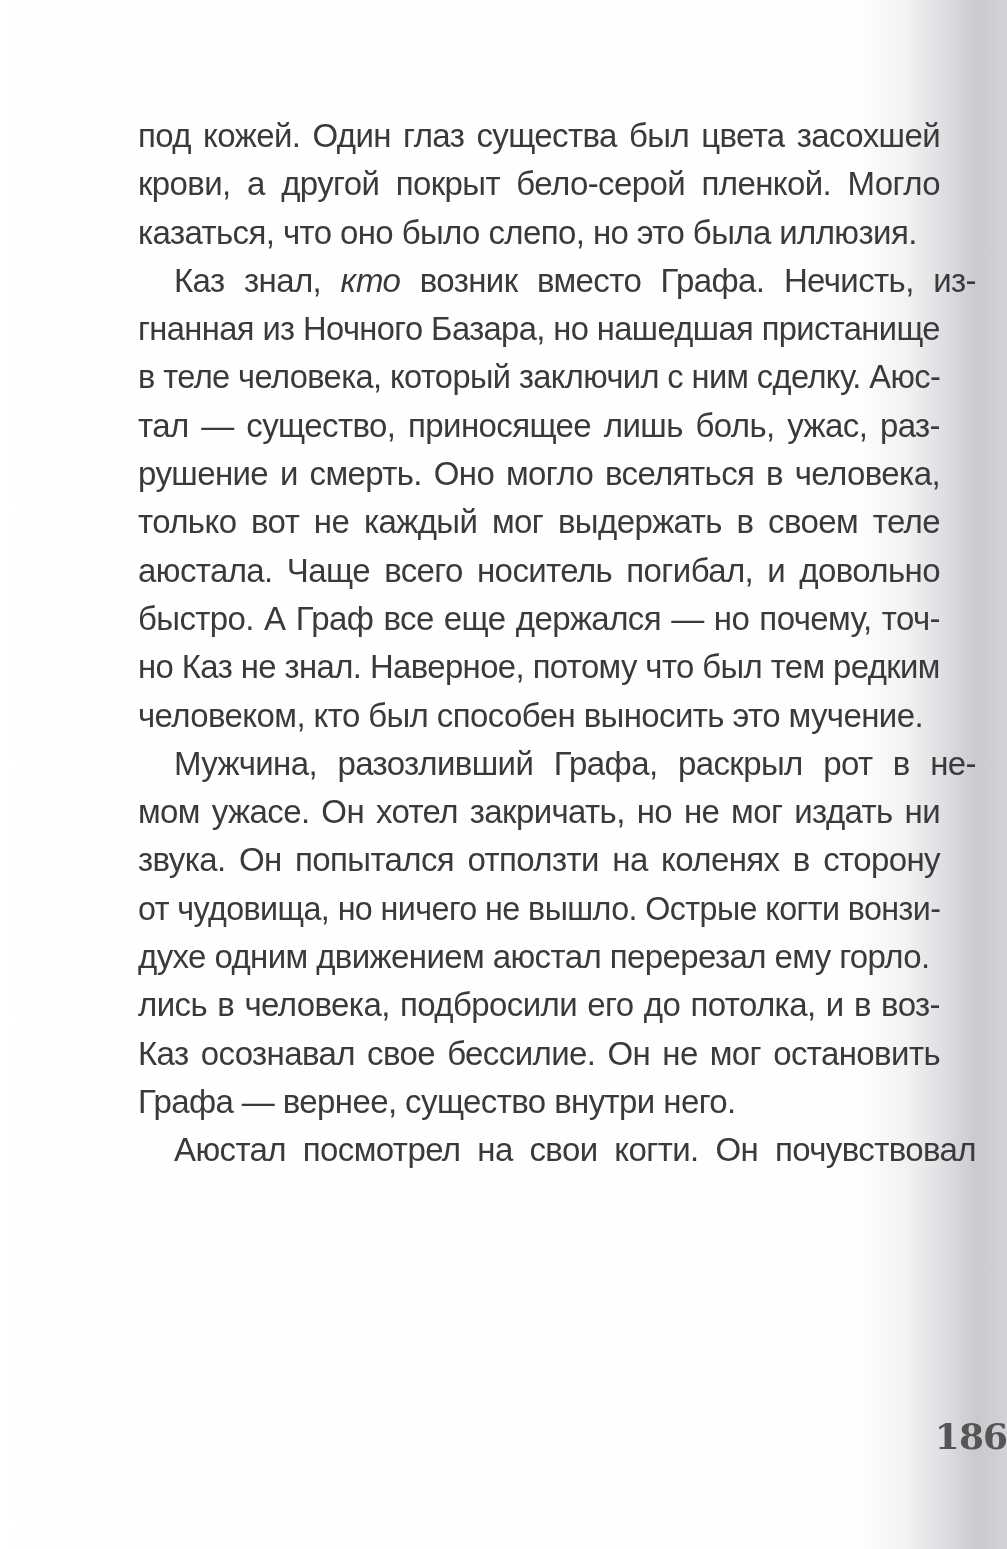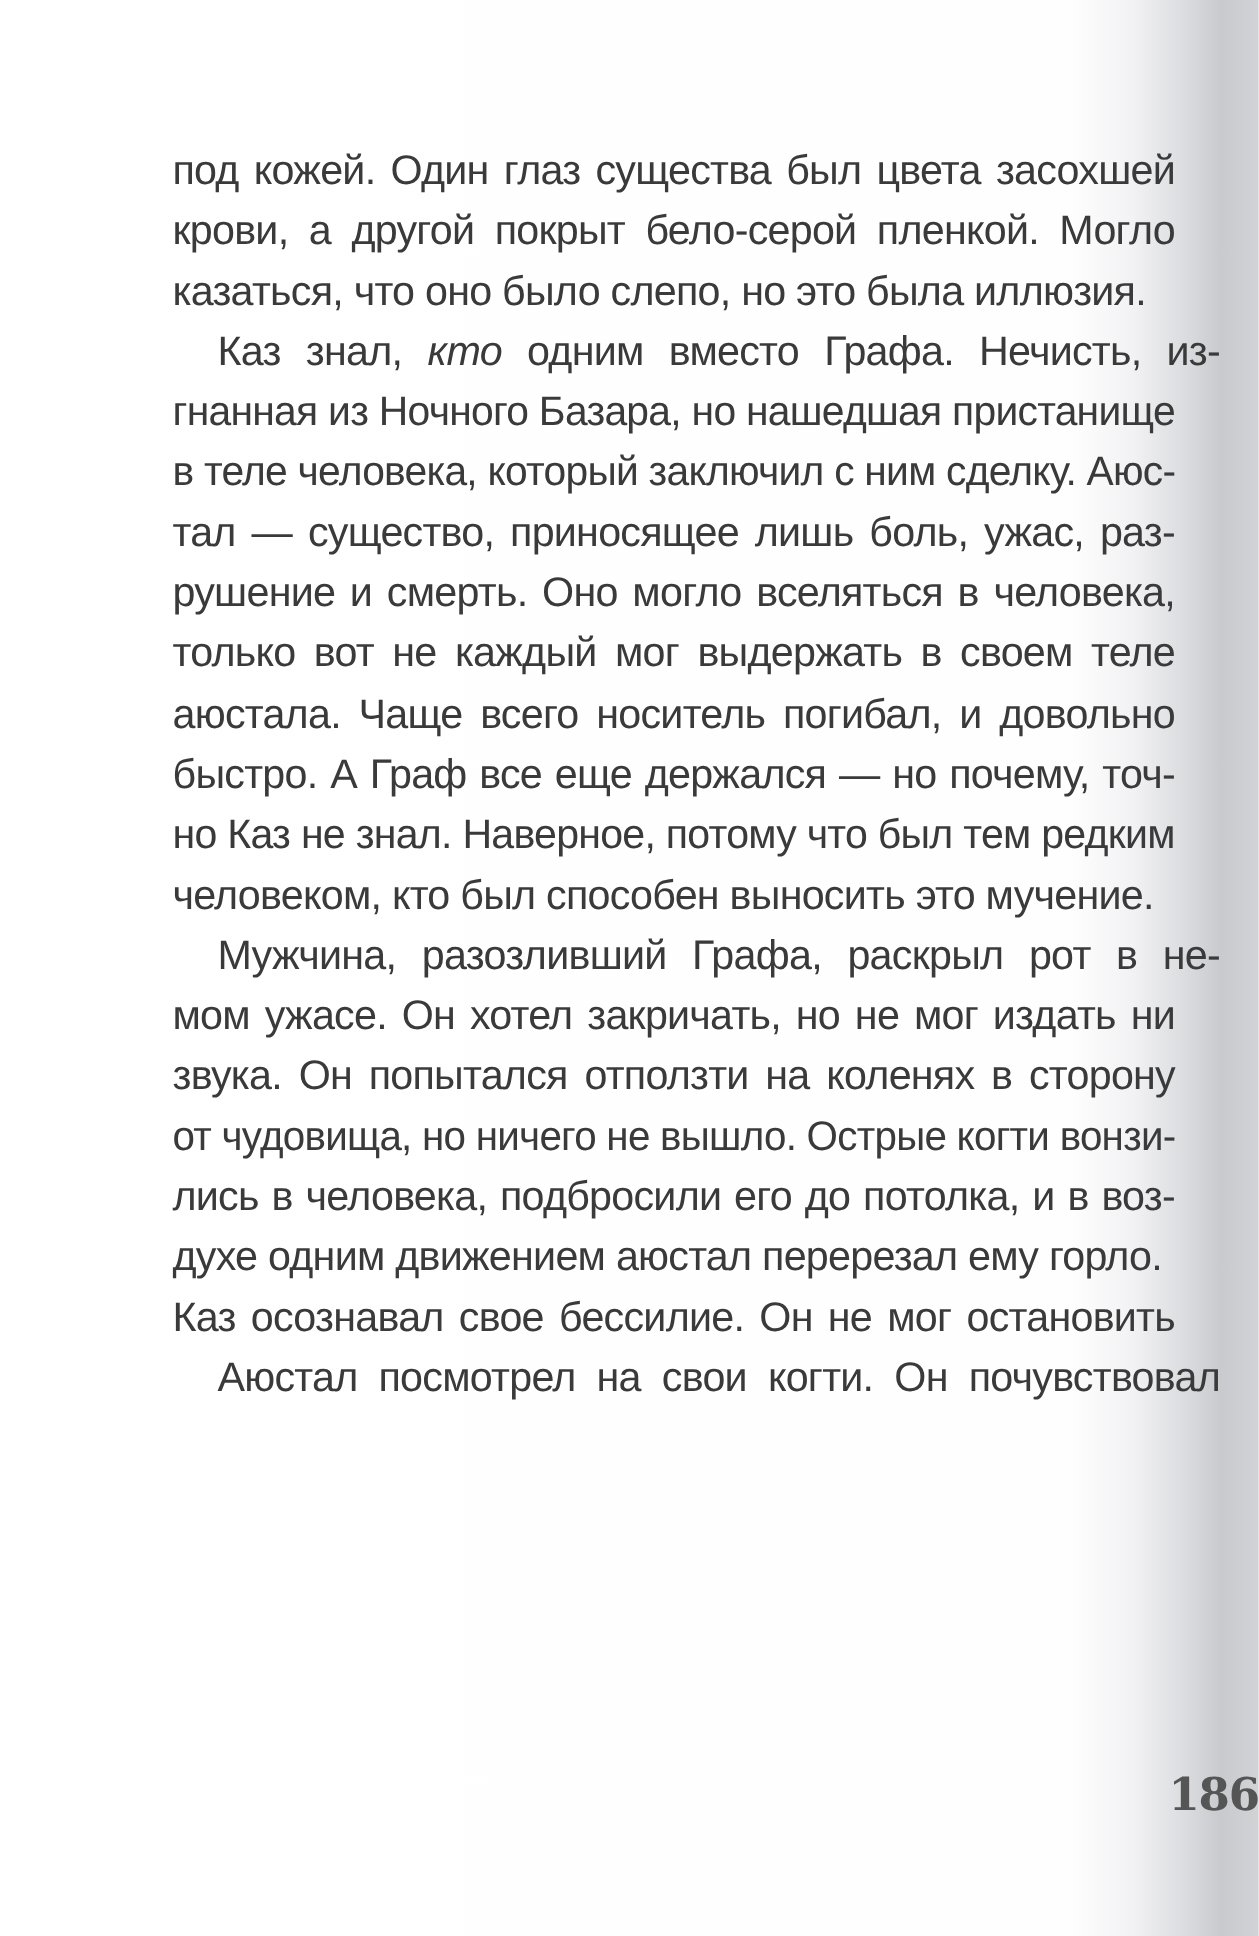--- a/index.html
+++ b/index.html
@@ -60,34 +60,35 @@
     }
   </style>
 </head>
 <body>
 
 <div class="page">
   <div class="text-block">
     <div class="line" style="width: 802px;"><span>под кожей. Один глаз существа был цвета засохшей</span></div>
     <div class="line" style="width: 802px;"><span>крови, а другой покрыт бело-серой пленкой. Могло</span></div>
     <div class="line last" style=""><span>казаться, что оно было слепо, но это была иллюзия.</span></div>
-    <div class="line indent" style="width: 802px;"><span>Каз знал, </span><em>кто</em><span> одним вместо Графа. Нечисть, из-</span></div>
+    <div class="line indent" style="width: 802px;"><span>Каз знал, </span><em>кто</em><span> возник вместо Графа. Нечисть, из-</span></div>
     <div class="line" style="transform: scaleX(0.99); width: 810px;"><span>гнанная из Ночного Базара, но нашедшая пристанище</span></div>
     <div class="line" style="transform: scaleX(0.988); width: 812px;"><span>в теле человека, который заключил с ним сделку. Аюс-</span></div>
     <div class="line" style="width: 802px;"><span>тал — существо, приносящее лишь боль, ужас, раз-</span></div>
     <div class="line" style="width: 802px;"><span>рушение и смерть. Оно могло вселяться в человека,</span></div>
     <div class="line" style="width: 802px;"><span>только вот не каждый мог выдержать в своем теле</span></div>
     <div class="line" style="width: 802px;"><span>аюстала. Чаще всего носитель погибал, и довольно</span></div>
     <div class="line" style="width: 802px;"><span>быстро. А Граф все еще держался — но почему, точ-</span></div>
     <div class="line" style="transform: scaleX(0.996); width: 805px;"><span>но Каз не знал. Наверное, потому что был тем редким</span></div>
     <div class="line last" style=""><span>человеком, кто был способен выносить это мучение.</span></div>
     <div class="line indent" style="width: 802px;"><span>Мужчина, разозливший Графа, раскрыл рот в не-</span></div>
     <div class="line" style="width: 802px;"><span>мом ужасе. Он хотел закричать, но не мог издать ни</span></div>
     <div class="line" style="width: 802px;"><span>звука. Он попытался отползти на коленях в сторону</span></div>
     <div class="line" style="transform: scaleX(0.978); width: 820px;"><span>от чудовища, но ничего не вышло. Острые когти вонзи-</span></div>
+    <div class="line last" style=""><span>духе одним движением аюстал перерезал ему горло.</span></div>
     <div class="line" style="width: 802px;"><span>лись в человека, подбросили его до потолка, и в воз-</span></div>
-    <div class="line last" style=""><span>духе одним движением аюстал перерезал ему горло.</span></div>
     <div class="line" style="width: 802px;"><span>Каз осознавал свое бессилие. Он не мог остановить</span></div>
+    <div class="line last" style=""><span>Графа — вернее, существо внутри него.</span></div>
     <div class="line indent" style="width: 802px;"><span>Аюстал посмотрел на свои когти. Он почувствовал</span></div>
   </div>
 
   <div class="page-number">186</div>
 </div>
 
 </body></html>

